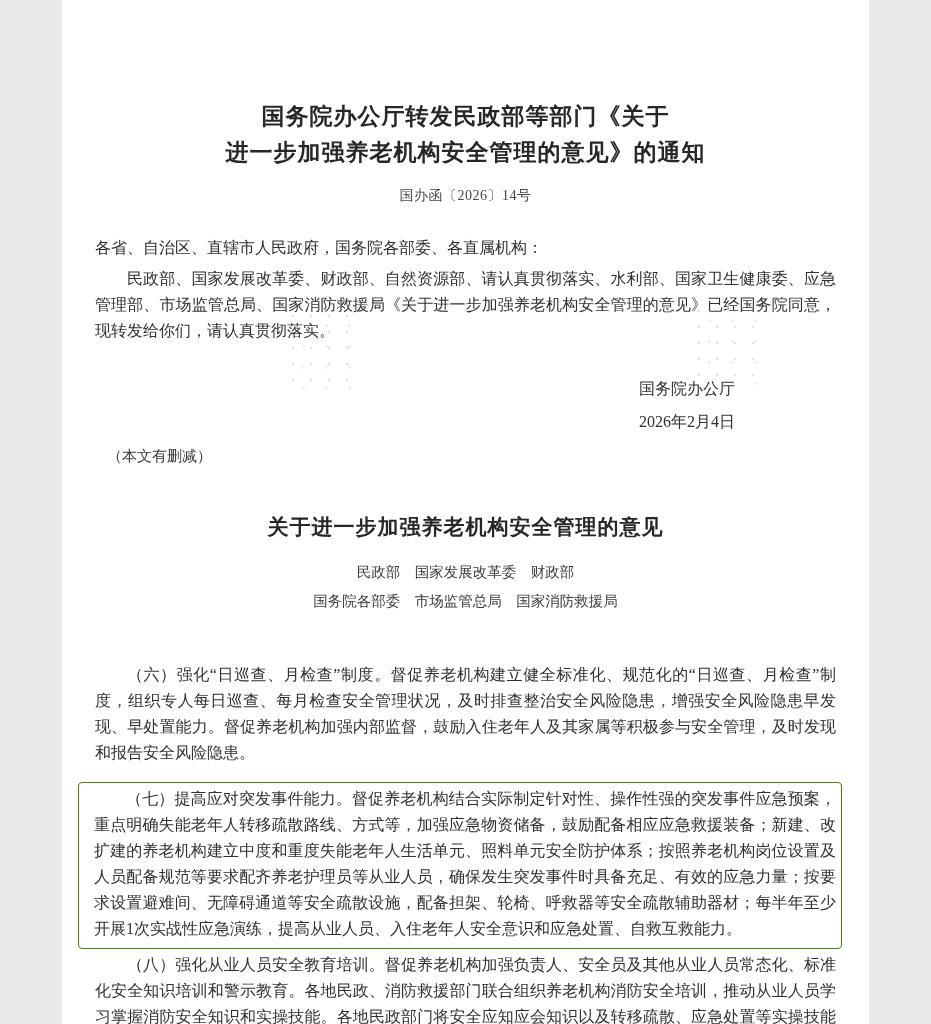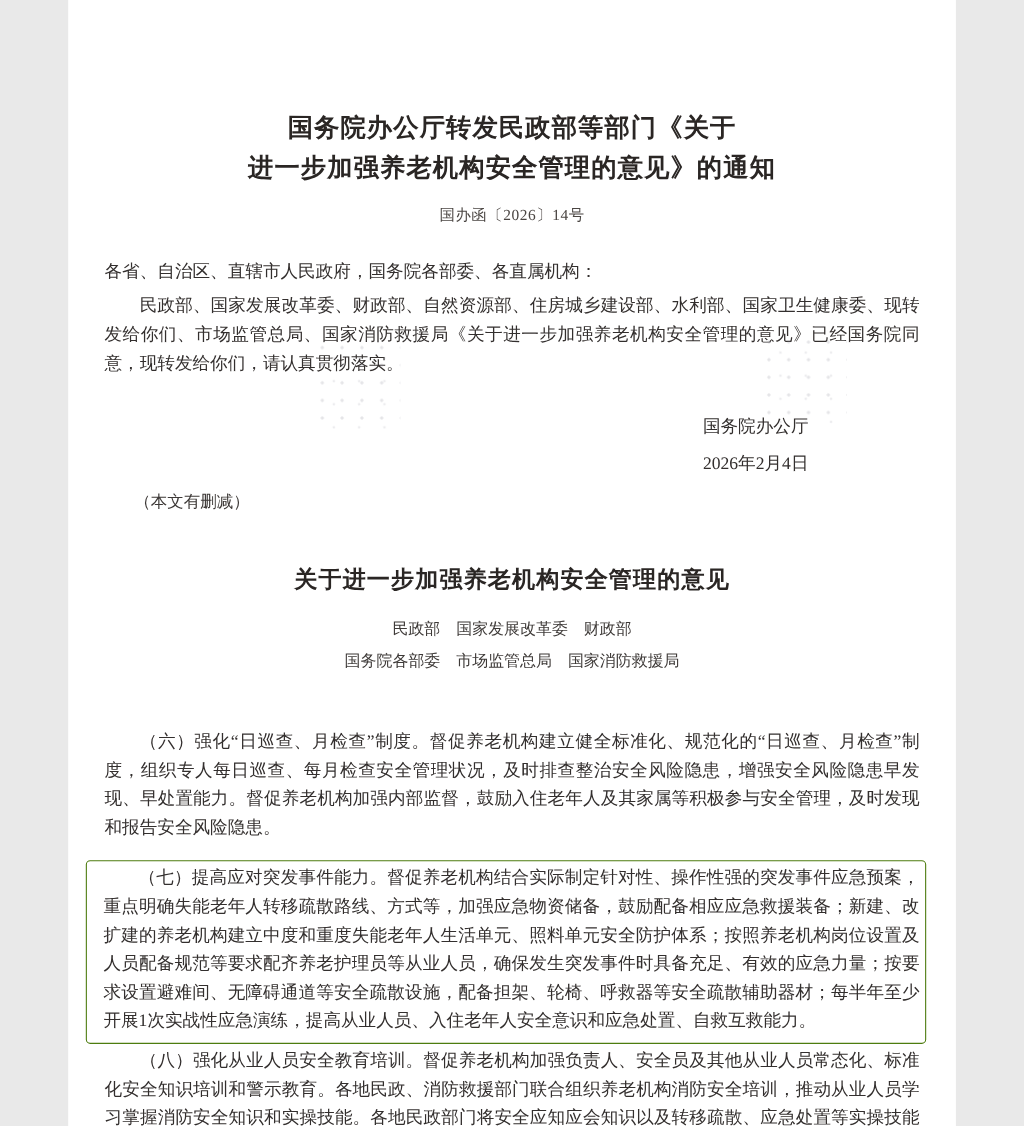--- a/index.html
+++ b/index.html
@@ -51,21 +51,21 @@
     margin-top: 28px;
     text-align: right;
     padding-right: 101px;
     font-size: 16px;
     line-height: 33px;
   }
   .signature .sig-line { display: block; }
 
   .deletion-note {
     margin-top: 9px;
-    margin-left: 27px;
+    margin-left: 12px;
     font-size: 15px;
     color: #3c3836;
   }
 
   .opinion-title {
     margin-top: 47px;
     text-align: center;
     font-size: 21px;
     font-weight: bold;
     color: #2a2624;
@@ -128,21 +128,21 @@
 
     <h1 class="notice-title">
       <span class="line">国务院办公厅转发民政部等部门《关于</span>
       <span class="line">进一步加强养老机构安全管理的意见》的通知</span>
     </h1>
 
     <div class="doc-number">国办函〔2026〕14号</div>
 
     <div class="salutation">各省、自治区、直辖市人民政府，国务院各部委、各直属机构：</div>
 
-    <p class="forward-paragraph">民政部、国家发展改革委、财政部、自然资源部、住房城乡建设部、水利部、国家卫生健康委、现转发给你们、市场监管总局、国家消防救援局《关于进一步加强养老机构安全管理的意见》已经国务院同意，现转发给你们，请认真贯彻落实。</p>
+    <p class="forward-paragraph">民政部、国家发展改革委、财政部、自然资源部、请认真贯彻落实、水利部、国家卫生健康委、应急管理部、市场监管总局、国家消防救援局《关于进一步加强养老机构安全管理的意见》已经国务院同意，现转发给你们，请认真贯彻落实。</p>
 
     <div class="signature">
       <span class="sig-line">国务院办公厅</span>
       <span class="sig-line">2026年2月4日</span>
     </div>
 
     <div class="deletion-note">（本文有删减）</div>
 
     <h2 class="opinion-title">关于进一步加强养老机构安全管理的意见</h2>
 

